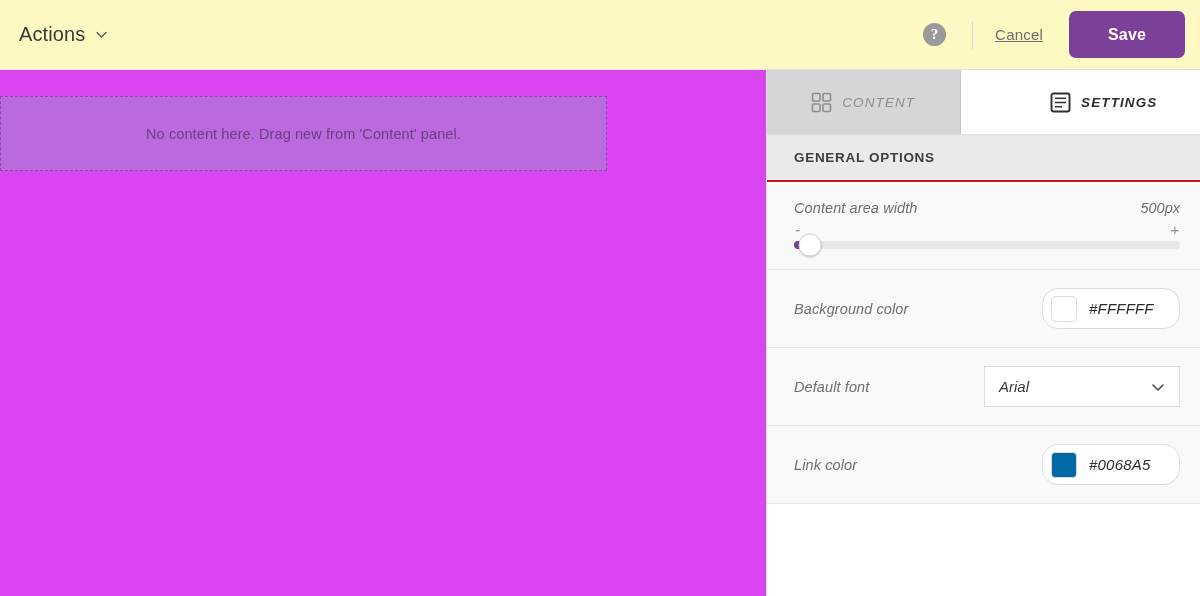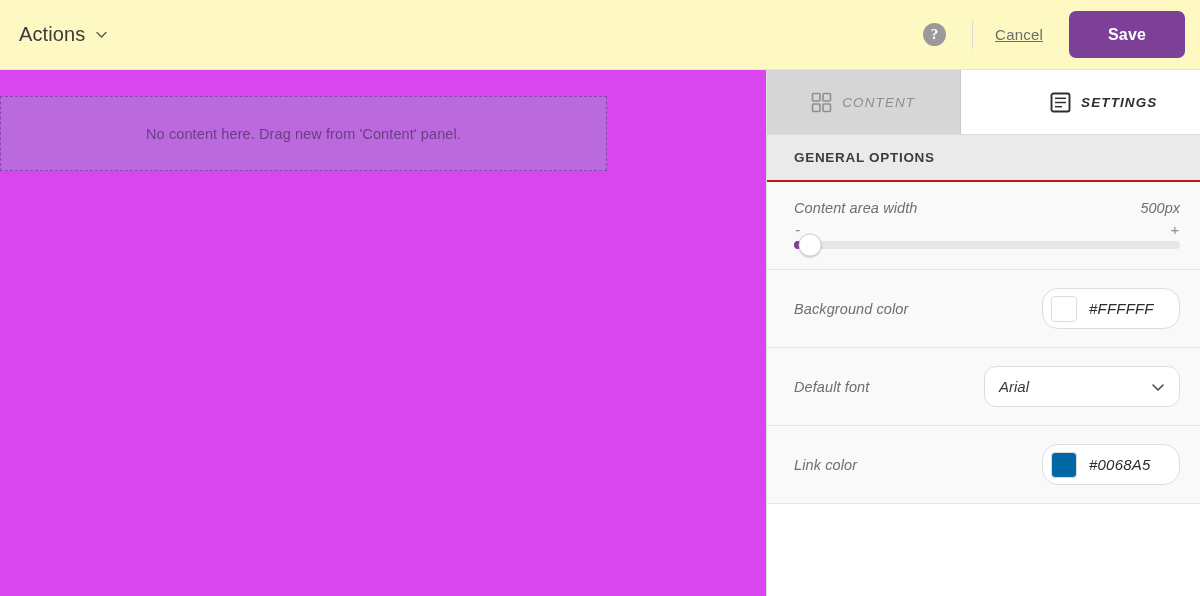--- a/index.html
+++ b/index.html
@@ -310,21 +310,21 @@
     letter-spacing: .2px;
   }
 
   
   .row-select { height: 78px; justify-content: space-between; }
   .select-field {
     width: 196px;
     height: 41px;
     background: #ffffff;
     border: 1px solid #dddddd;
-    border-radius: 12px;
+    border-radius: 0;
     display: flex;
     align-items: center;
     padding: 0 13px 0 14px;
     cursor: pointer;
   }
   .select-value {
     font-size: 15px;
     color: #3a3a3a;
     flex: 1;
   }

